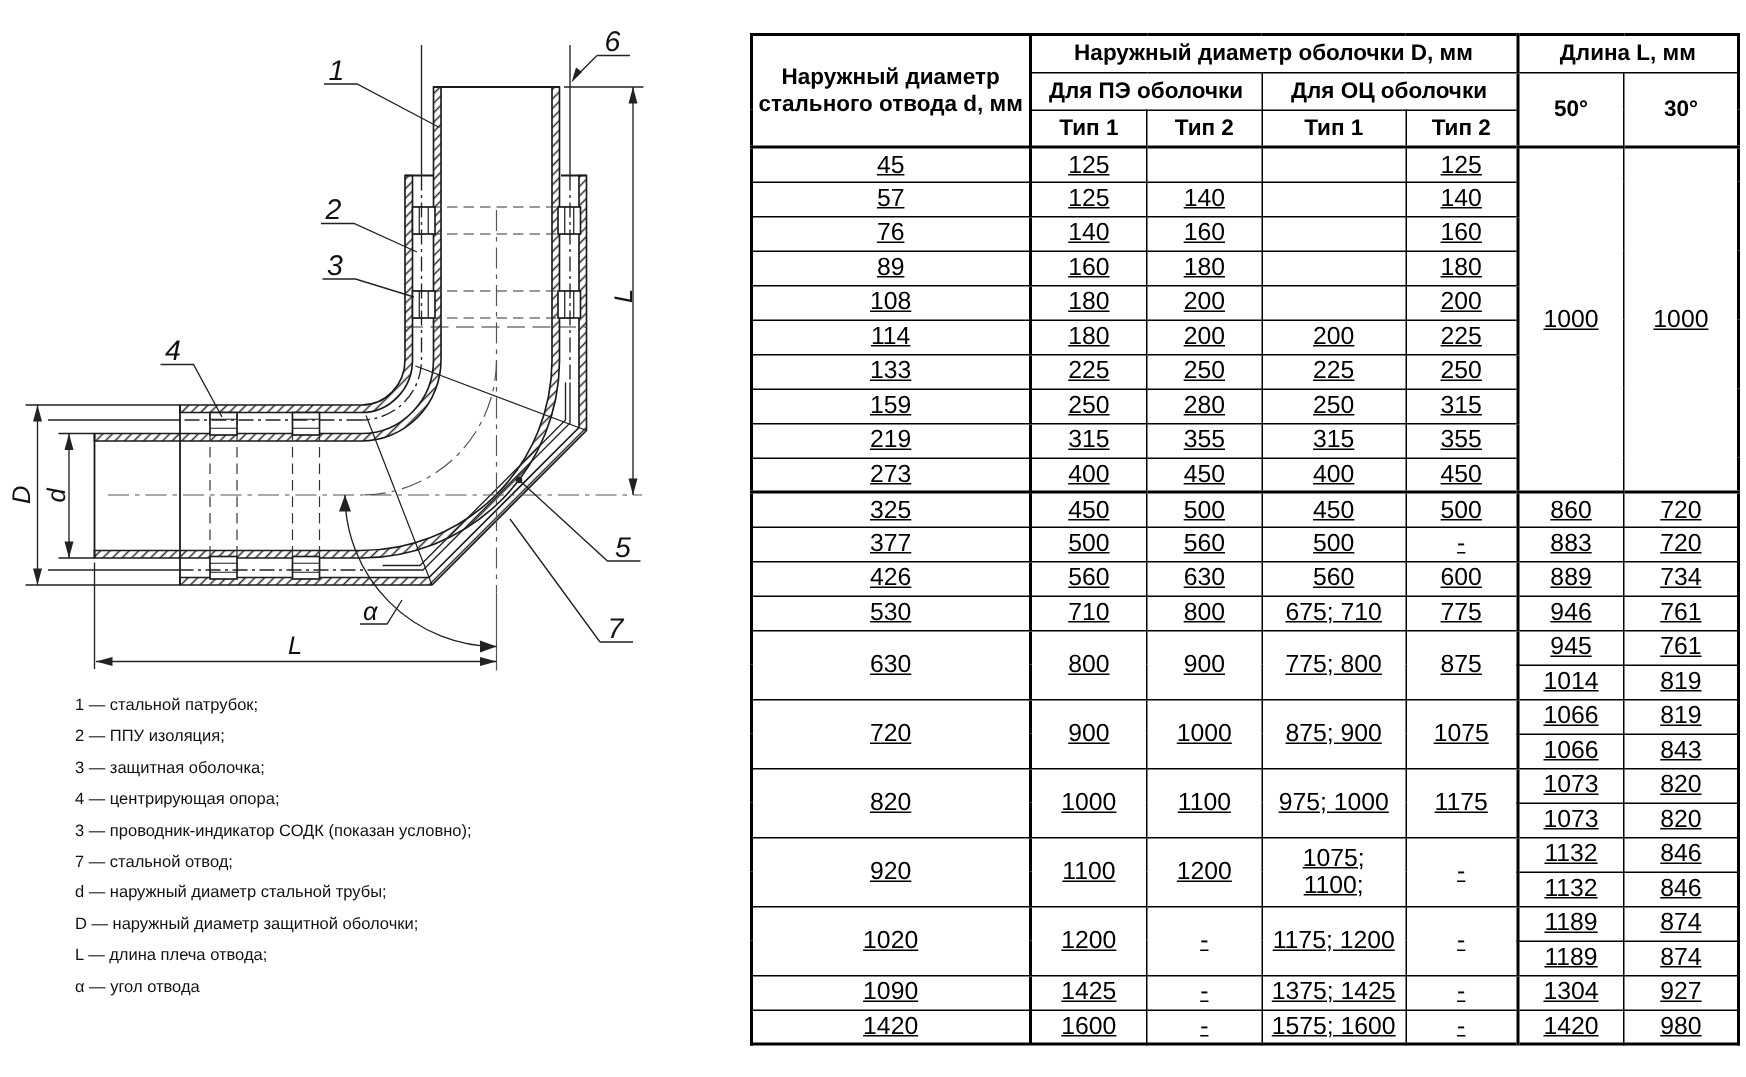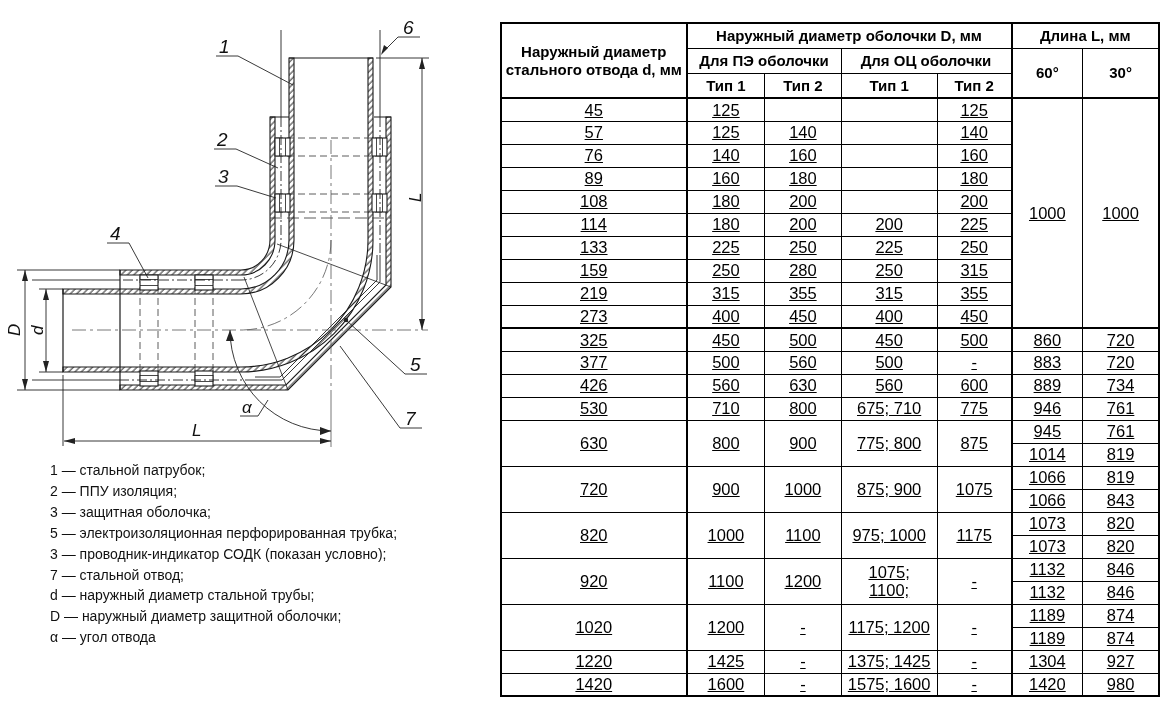--- a/index.html
+++ b/index.html
@@ -1,21 +1,21 @@
 <!DOCTYPE html>
 <html><head>
 <meta charset="utf-8">
 <style>
   html,body{margin:0;padding:0;}
   body{
     width:1164px;height:718px;background:#fff;position:relative;overflow:hidden;
     font-family:"Liberation Sans",sans-serif;color:#000;
   }
   .drawing{position:absolute;left:0;top:0;width:500px;height:460px;}
-  .legend{position:absolute;left:50px;top:460px;font-size:14px;line-height:20.9px;color:#111;white-space:nowrap;}
+  .legend{position:absolute;left:50px;top:460px;font-size:11px;line-height:20.9px;color:#111;white-space:nowrap;}
   .tablewrap{position:absolute;left:500px;top:22px;}
   table{border-collapse:collapse;table-layout:fixed;width:660px;border:2px solid #000;background:#fff;}
   td{border:1px solid #000;text-align:center;vertical-align:middle;padding:0 2px;
      font-size:16.5px;line-height:1.1;white-space:pre-line;overflow:hidden;}
   thead td{font-weight:bold;font-size:15px;line-height:1.15;}
   thead tr{height:25px;}
   tbody tr{height:23px;text-decoration:underline;}
   .br2{border-right-width:2px;}
   .bb2{border-bottom-width:2px;}
   svg text{fill:#111;}
@@ -166,25 +166,26 @@
     <text class="dim" transform="rotate(-90 416 196)" x="410" y="201">L</text>
     <text class="dim" x="192" y="436">L</text>
     <text class="dim" x="242" y="413">α</text>
   </g>
 </svg>
 
 <div class="legend">
     <div>1 — стальной патрубок;</div>
     <div>2 — ППУ изоляция;</div>
     <div>3 — защитная оболочка;</div>
-    <div>5 — электроизоляционная перфорированная трубка;</div>
+    <div>4 — центрирующая опора;</div>
     <div>3 — проводник-индикатор СОДК (показан условно);</div>
     <div>7 — стальной отвод;</div>
     <div>d — наружный диаметр стальной трубы;</div>
     <div>D — наружный диаметр защитной оболочки;</div>
+    <div>L — длина плеча отвода;</div>
     <div>α — угол отвода</div>
   </div>
 
 <div class="tablewrap">
   <table>
     <colgroup>
       <col style="width:185px">
         <col style="width:78px">
         <col style="width:76px">
       <col style="width:96px">
@@ -194,21 +195,21 @@
     </colgroup>
     <thead>
       <tr>
         <td rowspan="3" class="br2 bb2">Наружный диаметр стального отвода d, мм</td>
         <td colspan="4" class="br2">Наружный диаметр оболочки D, мм</td>
         <td colspan="2">Длина L, мм</td>
       </tr>
       <tr>
         <td colspan="2">Для ПЭ оболочки</td>
         <td colspan="2" class="br2">Для ОЦ оболочки</td>
-        <td rowspan="2" class="bb2">60°</td>
+        <td rowspan="2" class="bb2">50°</td>
         <td rowspan="2" class="bb2">30°</td>
       </tr>
       <tr>
         <td class="bb2">Тип 1</td>
         <td class="bb2">Тип 2</td>
         <td class="bb2">Тип 1</td>
         <td class="bb2 br2">Тип 2</td>
       </tr>
     </thead>
     <tbody>
@@ -380,21 +381,21 @@
           <td rowspan="2">1175; 1200</td>
           <td rowspan="2" class="br2">-</td>
           <td>1189</td>
           <td>874</td>
         </tr>
         <tr>
           <td>1189</td>
           <td>874</td>
         </tr>
         <tr>
-          <td class="br2">1220</td>
+          <td class="br2">1090</td>
           <td>1425</td>
           <td>-</td>
           <td>1375; 1425</td>
           <td class="br2">-</td>
           <td>1304</td>
           <td>927</td>
         </tr>
         <tr>
           <td class="br2">1420</td>
           <td>1600</td>

